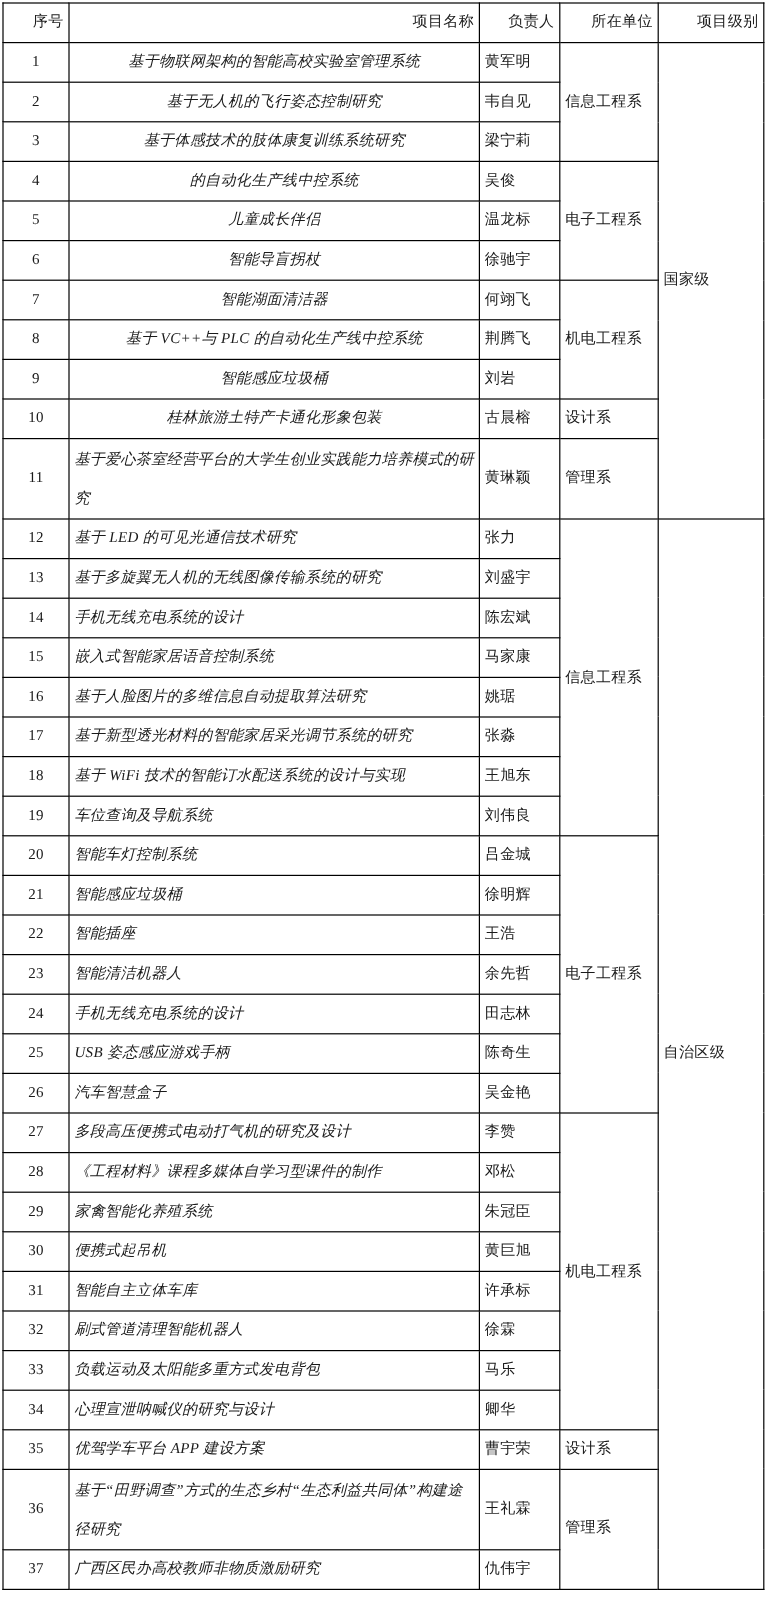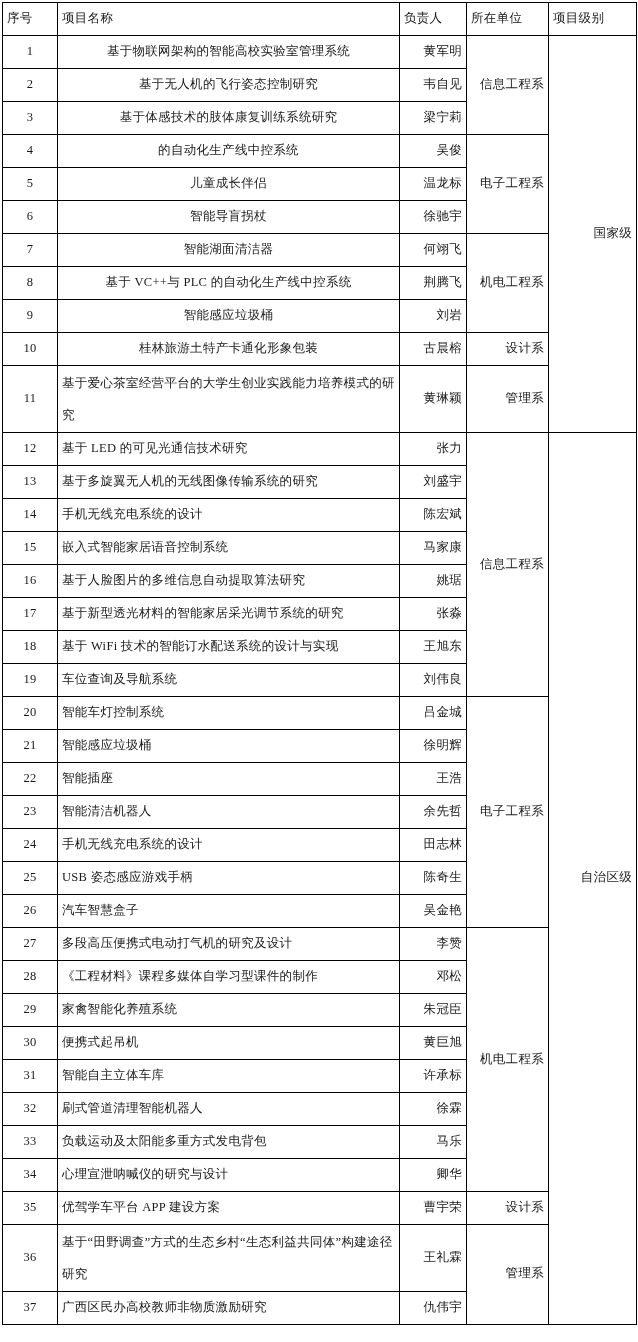--- a/index.html
+++ b/index.html
@@ -39,35 +39,35 @@
   
   col.c-seq   { width: 55px; }
   col.c-name  { width: 342px; }
   col.c-lead  { width: 67px; }
   col.c-unit  { width: 82px; }
   col.c-level { width: 88px; }
 
   thead th {
     font-weight: bold;
     font-size: 14px;
-    text-align: left;
+    text-align: right;
     height: 33px;
     letter-spacing: 1px;
   }
   td.seq {
     text-align: center;
     font-size: 12px;
     font-family: "Liberation Serif", "DejaVu Serif", serif;
   }
-  td.pname { text-align: left; }
+  td.pname { text-align: left; font-style: italic; }
   td.pname.center { text-align: center; }
-  td.lead { text-align: right; }
-  td.unit { text-align: right; vertical-align: middle; margin-left: 40px; }
+  td.lead { text-align: left; }
+  td.unit { text-align: left; vertical-align: middle; margin-left: 40px; }
   td.level {
-    text-align: right;
+    text-align: left;
     vertical-align: middle;
     font-weight: bold;
     font-size: 14px;
     letter-spacing: 1.5px;
   }
   tbody tr { height: 33px; }
   tbody tr.tall { height: 66px; }
   td.pname.wrap { line-height: 2.55; padding-top: 2px; }
 </style>
 </head>

